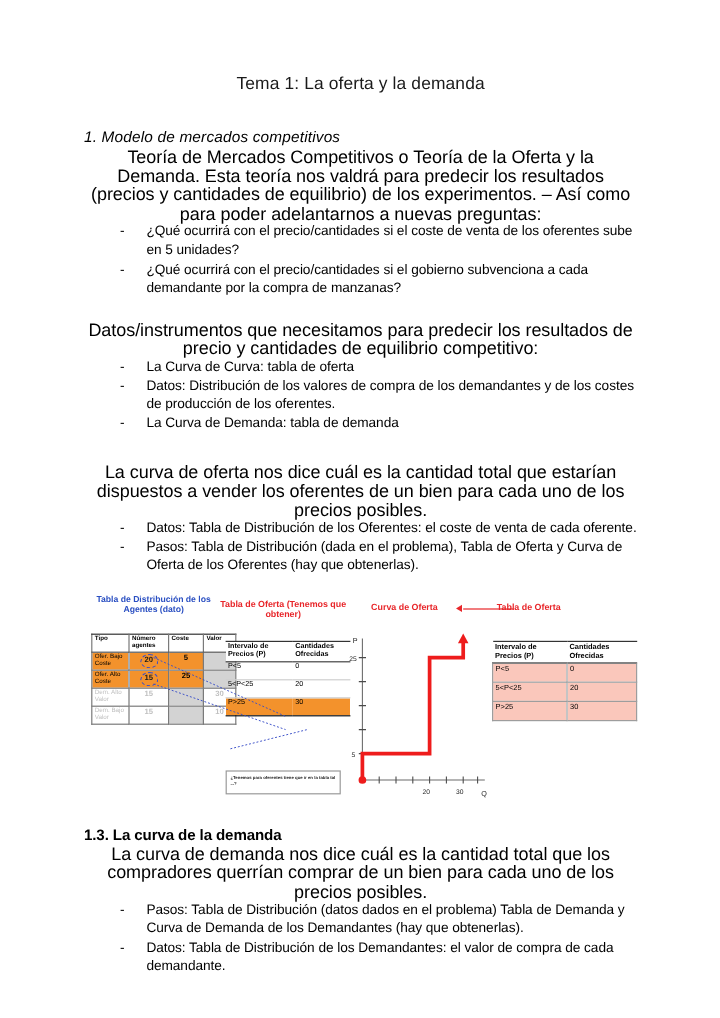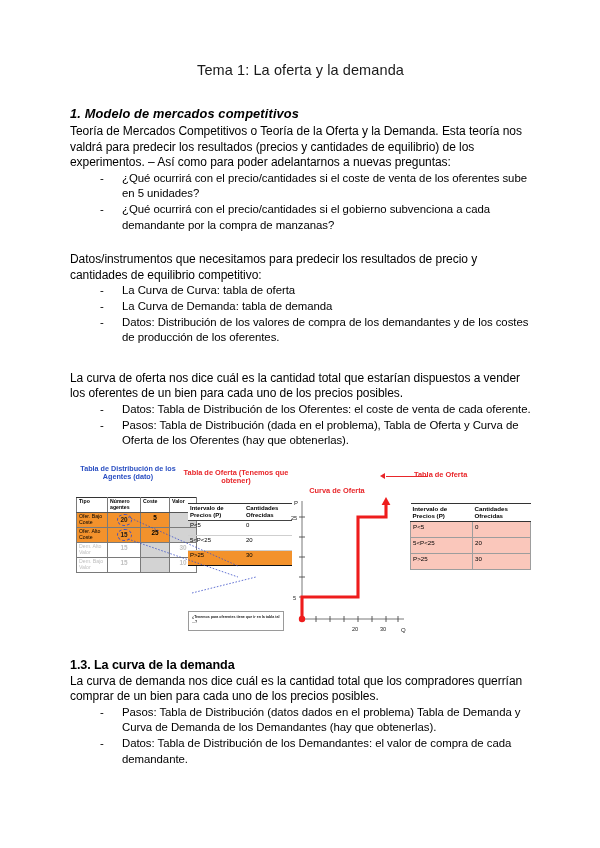--- a/index.html
+++ b/index.html
@@ -33,37 +33,37 @@
   .doc-title {
     text-align: center;
     font-size: 14.5px;
     font-weight: normal;
     letter-spacing: 0.1px;
     margin: 0 0 28px 0;
     color: #1a1a1a;
   }
   .h-section {
     font-size: 12.8px;
-    font-weight: bold;
+    font-weight: normal;
     font-style: italic;
     margin: 0 0 3px 0;
     letter-spacing: 0.15px;
   }
   .h-sub {
     font-size: 12.6px;
     font-weight: bold;
     font-style: normal;
     margin: 0 0 2px 0;
     letter-spacing: -0.1px;
   }
   p.body-text {
-    font-size: 12px;
+    font-size: 15px;
     line-height: 15.6px;
     margin: 0;
-    text-align: left;
+    text-align: center;
     letter-spacing: -0.05px;
   }
   ul.dash-list {
     list-style: none;
     margin: 0;
     padding: 0 0 0 30px;
   }
   ul.dash-list li {
     position: relative;
     font-size: 11.4px;
@@ -250,39 +250,39 @@
     <p class="body-text">Teoría de Mercados Competitivos o Teoría de la Oferta y la Demanda. Esta teoría nos valdrá para predecir los resultados (precios y cantidades de equilibrio) de los experimentos. – Así como para poder adelantarnos a nuevas preguntas:</p>
     <ul class="dash-list">
       <li>¿Qué ocurrirá con el precio/cantidades si el coste de venta de los oferentes sube en 5 unidades?</li>
       <li>¿Qué ocurrirá con el precio/cantidades si el gobierno subvenciona a cada demandante por la compra de manzanas?</li>
     </ul>
 
     <div class="gap-md"></div>
     <p class="body-text">Datos/instrumentos que necesitamos para predecir los resultados de precio y cantidades de equilibrio competitivo:</p>
     <ul class="dash-list">
       <li>La Curva de Curva: tabla de oferta</li>
+      <li>Datos: Distribución de los valores de compra de los demandantes y de los costes de producción de los oferentes.</li>
       <li>La Curva de Demanda: tabla de demanda</li>
-      <li>Datos: Distribución de los valores de compra de los demandantes y de los costes de producción de los oferentes.</li>
     </ul>
 
     <div class="gap-lg"></div>
 
     <p class="body-text">La curva de oferta nos dice cuál es la cantidad total que estarían dispuestos a vender los oferentes de un bien para cada uno de los precios posibles.</p>
     <ul class="dash-list">
       <li>Datos: Tabla de Distribución de los Oferentes: el coste de venta de cada oferente.</li>
       <li>Pasos: Tabla de Distribución (dada en el problema),  Tabla de Oferta y Curva de Oferta de los Oferentes (hay que obtenerlas).</li>
     </ul>
 
     <div class="figure">
 
       <div class="fig-caption cap-blue" style="left:6px; top:4px; width:104px;">Tabla de Distribución de los Agentes (dato)</div>
 
       <div class="fig-caption cap-red" style="left:112px; top:8px; width:108px;">Tabla de Oferta (Tenemos que obtener)</div>
 
-      <div class="fig-caption cap-red" style="left:224px; top:10px; width:86px;margin-top:16px;">Curva de Oferta</div>
+      <div class="fig-caption cap-red" style="left:224px; top:10px; width:86px;">Curva de Oferta</div>
 
       <div class="fig-caption cap-red" style="left:344px; top:10px; width:84px; text-align:left;">Tabla de Oferta</div>
 
       <div class="fig-arrow-line" style="left:316px; top:15px; width:42px;"></div>
       <div class="fig-arrow-head" style="left:310px; top:12px;"></div>
 
       <table class="tbl" id="dist-table">
         <thead>
           <tr>
             <th style="width:26px;">Tipo</th>

